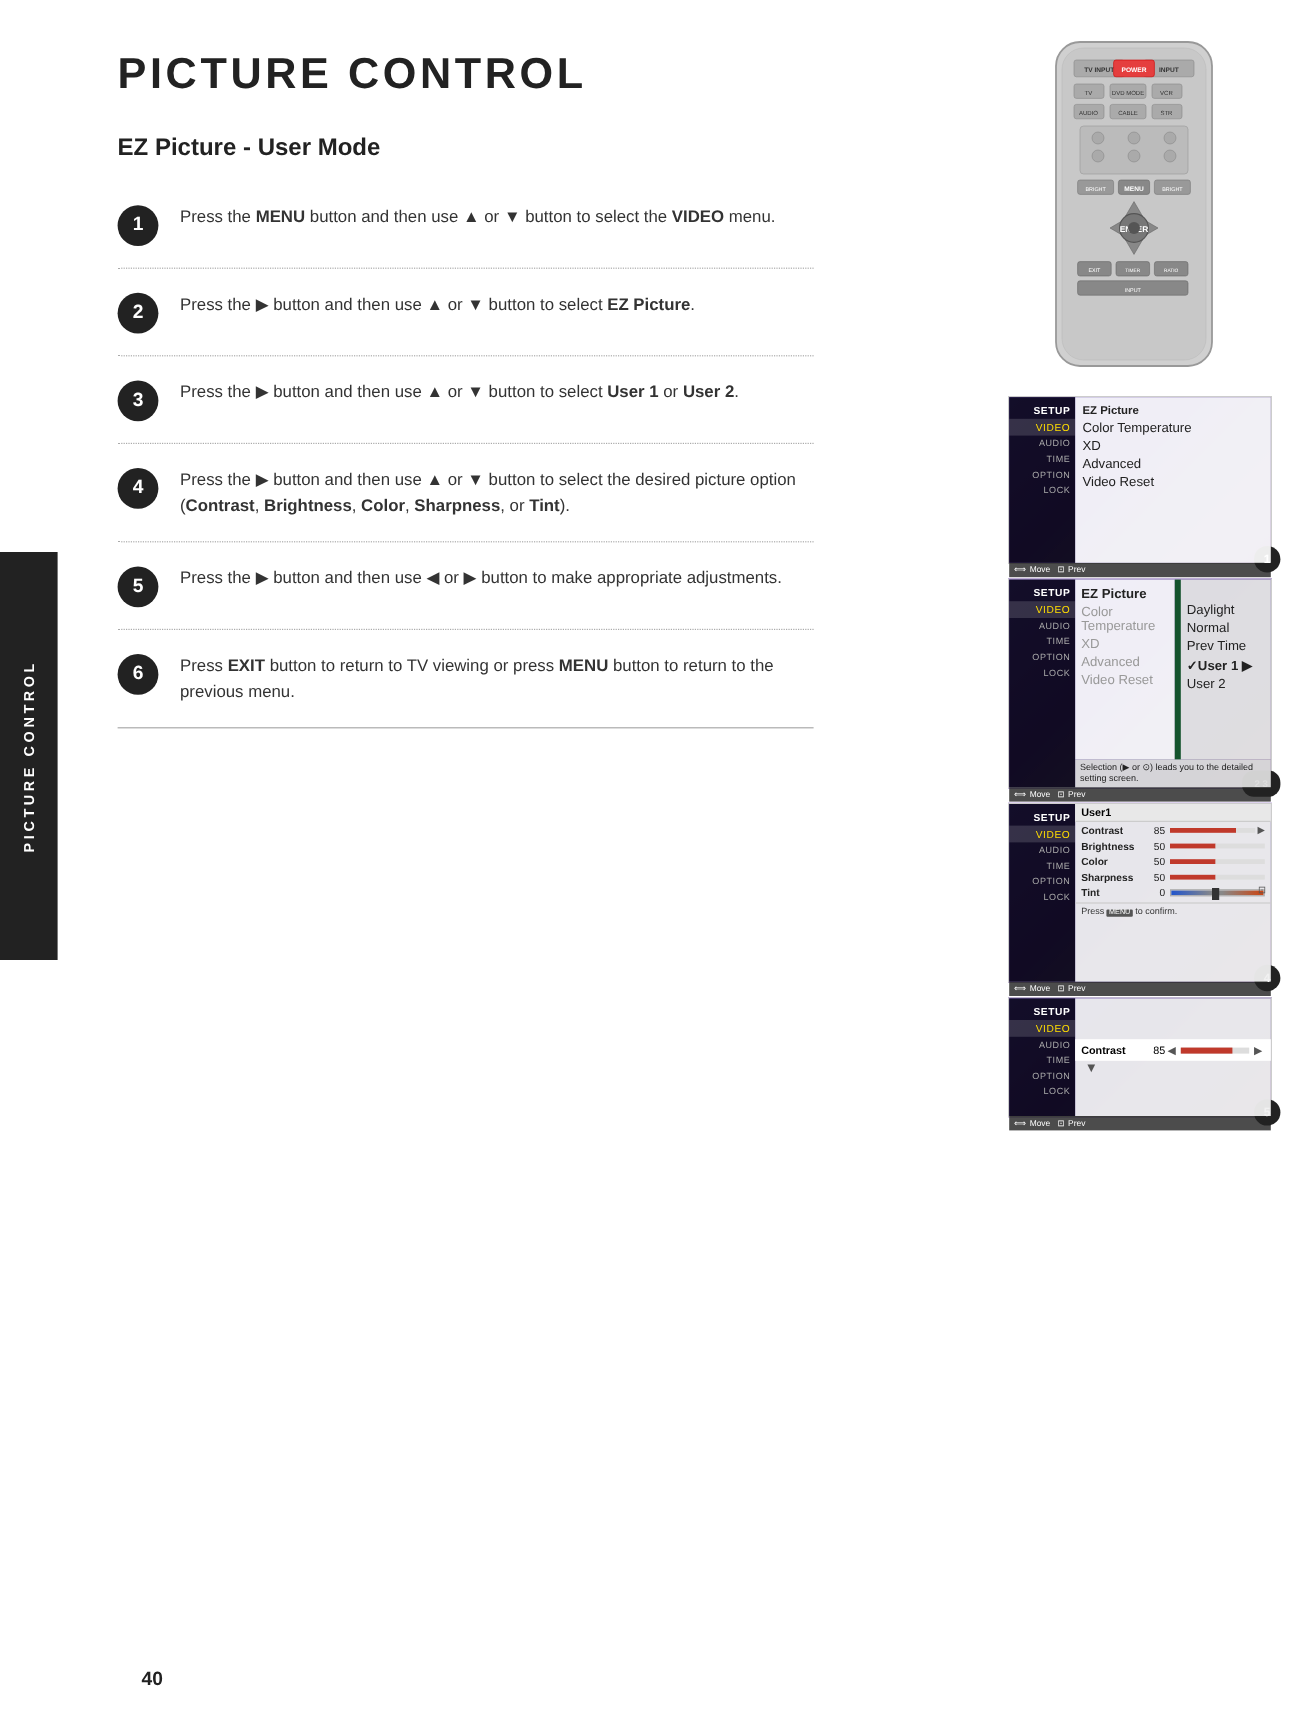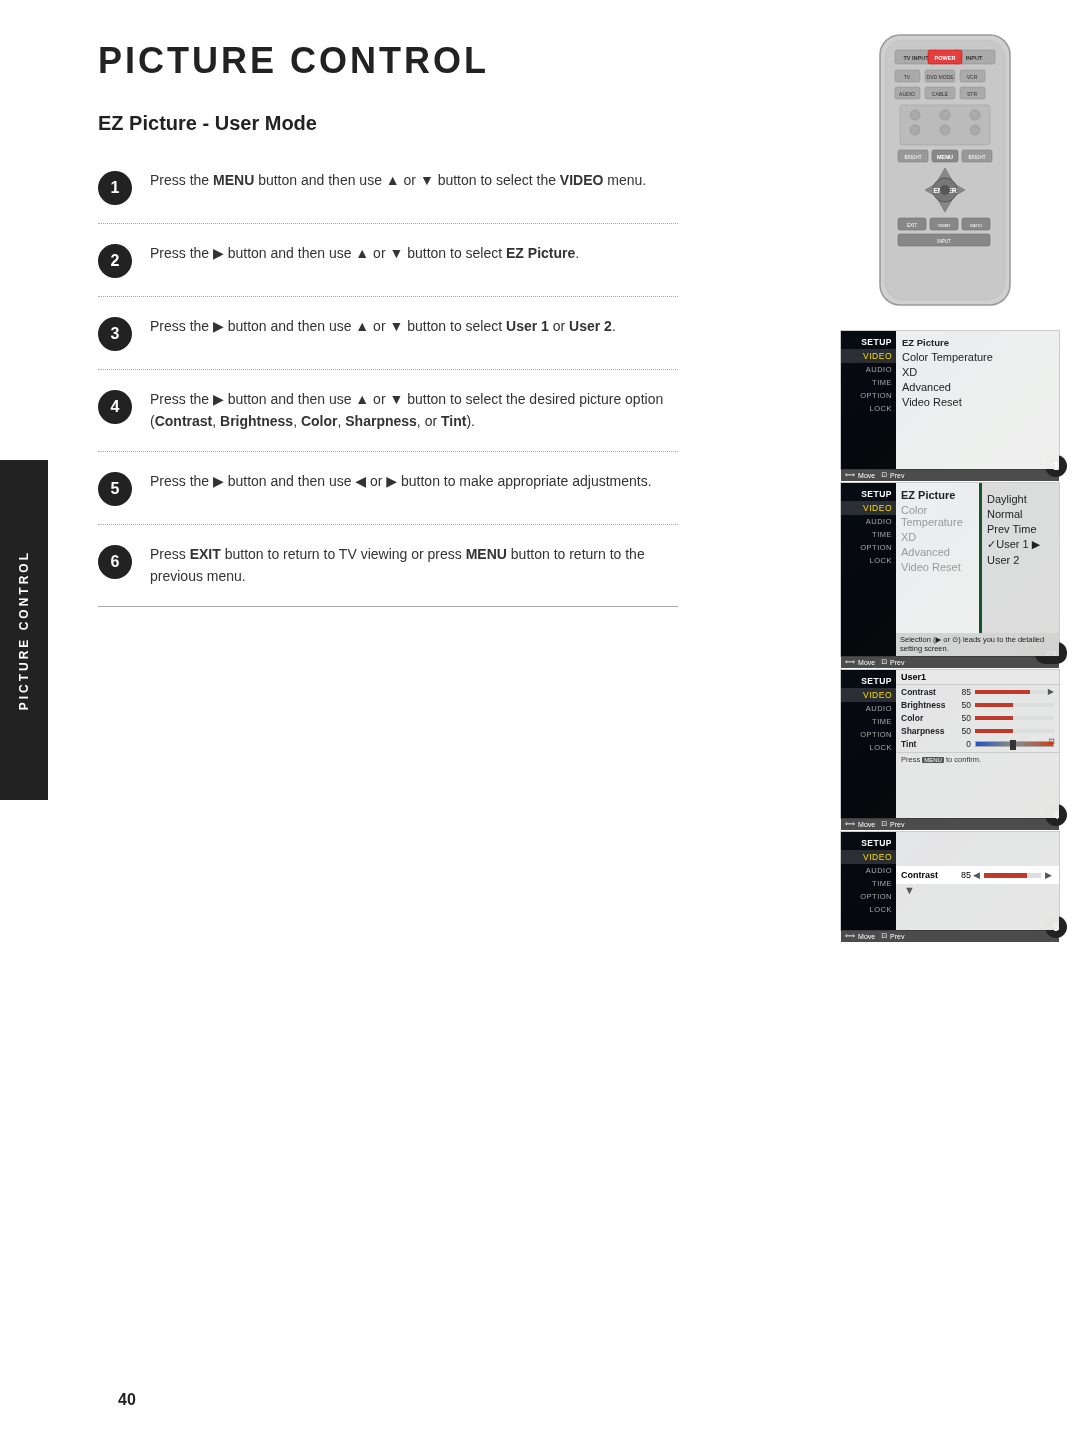--- a/index.html
+++ b/index.html
@@ -164,21 +164,21 @@
       position: absolute;
       right: 20px;
       top: 330px;
       width: 220px;
       display: flex;
       flex-direction: column;
       gap: 12px;
     }
 
     .menu-box {
-      background: #0f172a;
+      background: #6d28d9;
       border: 1px solid #ccc;
       font-size: 10px;
       position: relative;
     }
 
     .menu-box-inner {
       display: flex;
       height: 100%;
     }
 
@@ -558,25 +558,25 @@
           </div>
           <div style="position:relative; z-index:2; flex:1; display:flex; flex-direction:column;">
             <div style="display:flex; flex:1;">
               <div class="menu-right" style="flex:1; padding:4px 5px;">
                 <div class="menu-right-item" style="font-weight:bold;">EZ Picture</div>
                 <div class="menu-right-item" style="color:#999;">Color Temperature</div>
                 <div class="menu-right-item" style="color:#999;">XD</div>
                 <div class="menu-right-item" style="color:#999;">Advanced</div>
                 <div class="menu-right-item" style="color:#999;">Video Reset</div>
               </div>
-              <div style="background:rgba(230,230,230,0.95); padding:8px 5px; width:80px; border-left:3px solid #14532d;">
+              <div style="background:rgba(230,230,230,0.95); padding:18px 5px; width:80px; border-left:5px solid #14532d;">
                 <div class="menu-right-item">Daylight</div>
                 <div class="menu-right-item">Normal</div>
                 <div class="menu-right-item">Prev Time</div>
-                <div class="menu-right-item" style="font-weight:normal;">✓User 1 ▶</div>
+                <div class="menu-right-item" style="font-weight:bold;">✓User 1 ▶</div>
                 <div class="menu-right-item">User 2</div>
               </div>
             </div>
             <div class="menu-note" style="background:rgba(220,220,220,0.95);">
               Selection (▶ or ⊙) leads you to the detailed setting screen.
             </div>
           </div>
         </div>
         <div class="menu-footer">
           <span class="menu-footer-icon">⟺</span>

